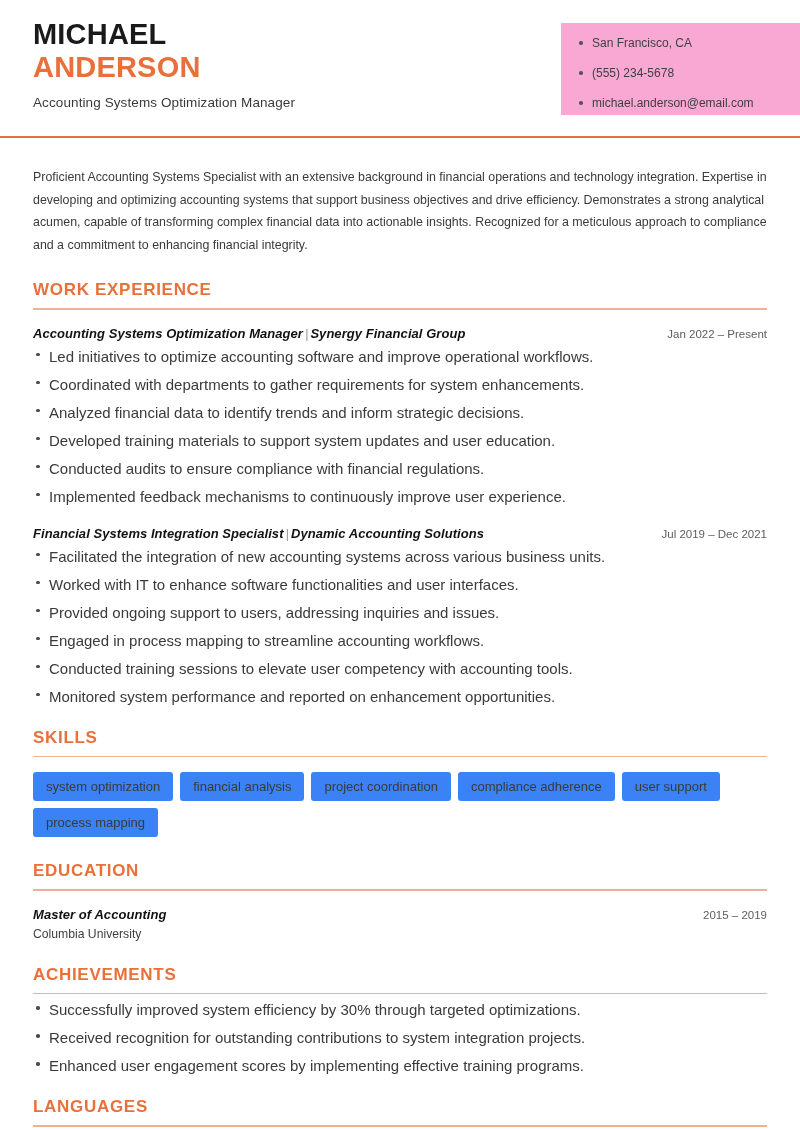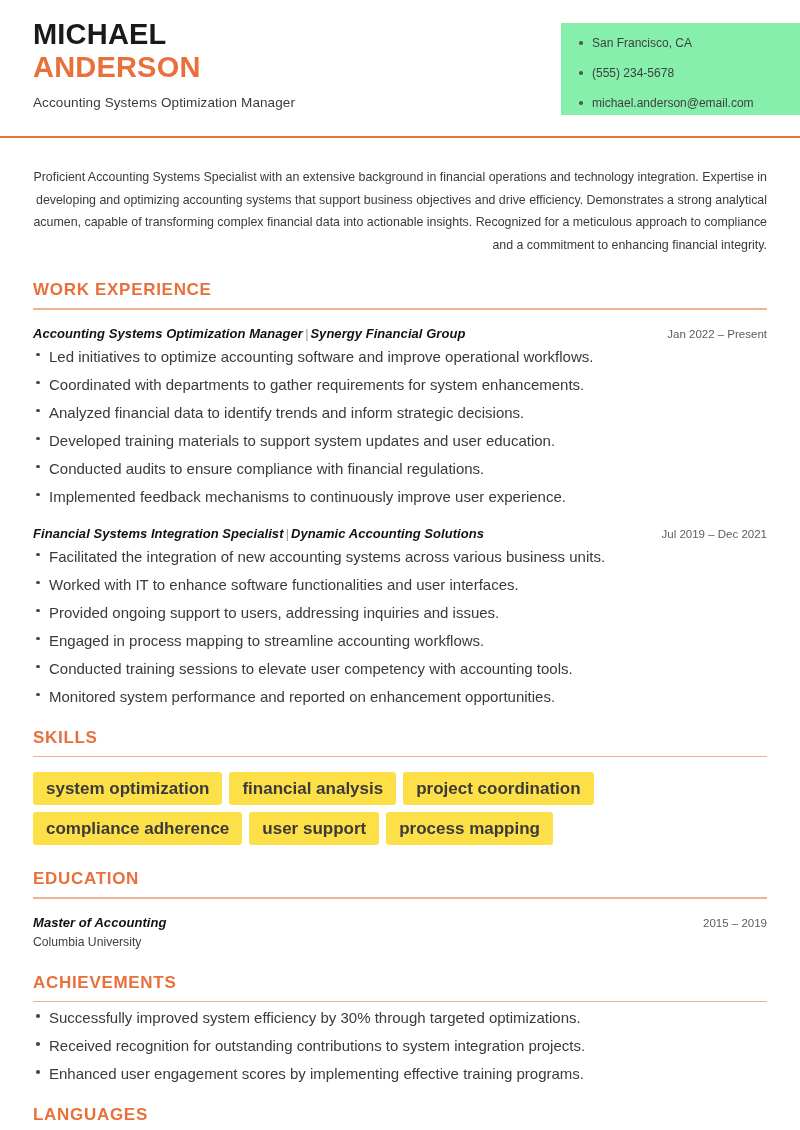--- a/index.html
+++ b/index.html
@@ -45,21 +45,21 @@
     color: #3a3a3a;
     letter-spacing: 0.1px;
   }
 
   .contact-box {
     position: absolute;
     left: 561px;
     top: 23px;
     width: 239px;
     height: 92px;
-    background: #86efac;
+    background: #f9a8d4;
     padding: 14px 0 0 18px;
   }
 
   .contact-item {
     position: relative;
     padding-left: 13px;
     font-size: 12px;
     color: #3f3f3f;
     line-height: 1;
     margin-bottom: 18px;
@@ -88,21 +88,20 @@
   
   .page {
     padding: 0 33px;
   }
 
   .summary {
     margin-top: 28px;
     font-size: 12.4px;
     line-height: 1.82;
     color: #3a3a3a;
-    text-align: right;
   }
 
   
   .section { margin-top: 24px; }
 
   .section-title {
     font-size: 17px;
     font-weight: bold;
     letter-spacing: 0.7px;
     color: #E8703A;
@@ -170,27 +169,26 @@
   }
 
   
   .tag-row {
     margin-top: 15px;
     display: flex;
     flex-wrap: wrap;
     gap: 7px;
   }
   .tag {
-    background: #fde047;
+    background: #3b82f6;
     border-radius: 3px;
     padding: 8px 13px;
-    font-size: 17px;
+    font-size: 13px;
     color: #3a3a3a;
     line-height: 1;
-    font-weight: bold;
   }
 
   
   .edu-school {
     margin-top: 5px;
     font-size: 12.2px;
     color: #3f3f3f;
   }
 
   .achv-list { margin-top: 18px; }

